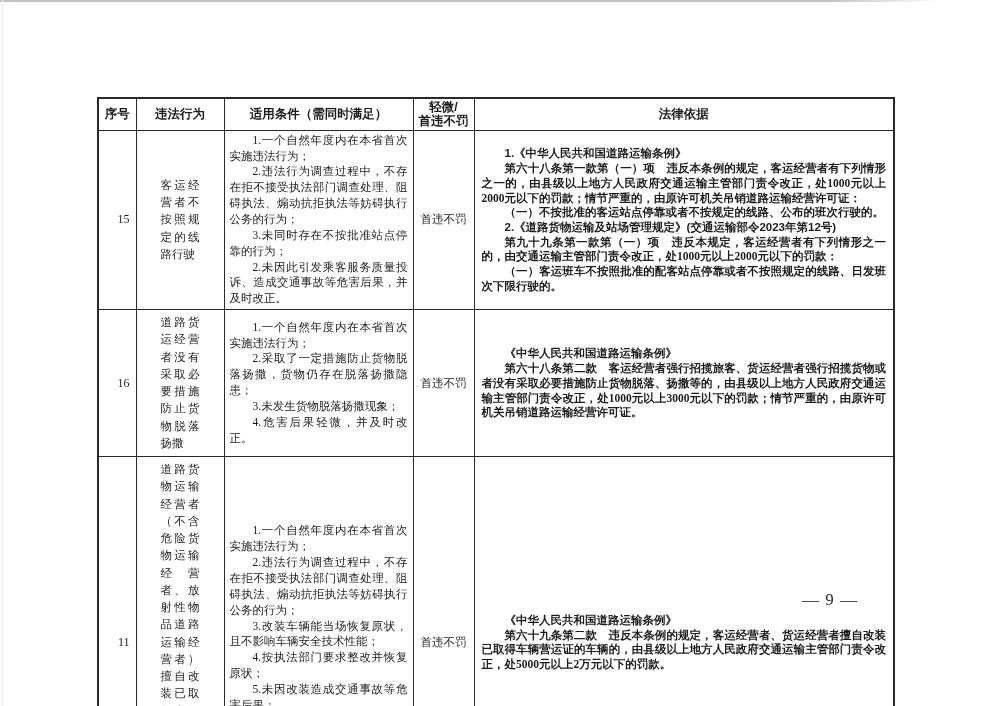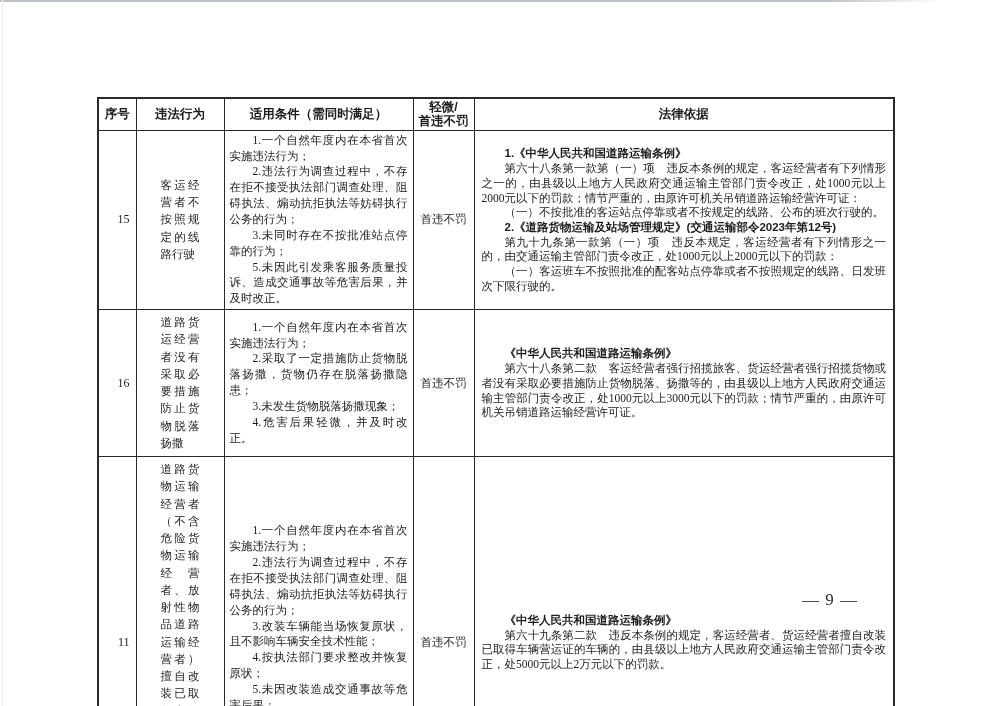--- a/index.html
+++ b/index.html
@@ -68,20 +68,21 @@
     line-height: 1.38;
   }
   td.col-penalty { text-align: center; font-size: 11.5px; }
   td.col-legal { font-size: 11.5px; padding: 2px 7px; }
   td.col-legal p {
     margin: 0;
     text-indent: 2em;
     text-align: justify;
     text-justify: inter-ideograph;
     line-height: 1.28;
+    font-weight: bold;
   }
   td.col-legal p.bold {
     font-weight: bold;
     font-family: "Liberation Sans", sans-serif;
   }
   .page-number {
     position: absolute;
     left: 775px; top: 590px;
     width: 110px;
     text-align: center;
@@ -117,21 +118,21 @@
       </tr>
     </thead>
     <tbody id="table-body">
         <tr>
           <td class="col-index">15</td>
           <td class="col-behavior">客运经营者不按照规定的线路行驶</td>
           <td class="col-conditions">
             <p>1.一个自然年度内在本省首次实施违法行为；</p>
             <p>2.违法行为调查过程中，不存在拒不接受执法部门调查处理、阻碍执法、煽动抗拒执法等妨碍执行公务的行为；</p>
             <p>3.未同时存在不按批准站点停靠的行为；</p>
-            <p>5.未因此引发乘客服务质量投诉、造成交通事故等危害后果，并及时改正。</p>
+            <p>2.未因此引发乘客服务质量投诉、造成交通事故等危害后果，并及时改正。</p>
           </td>
           <td class="col-penalty">首违不罚</td>
           <td class="col-legal">
             <p class="bold">1.《中华人民共和国道路运输条例》</p>
             <p>第六十八条第一款第（一）项　违反本条例的规定，客运经营者有下列情形之一的，由县级以上地方人民政府交通运输主管部门责令改正，处1000元以上2000元以下的罚款；情节严重的，由原许可机关吊销道路运输经营许可证：</p>
             <p>（一）不按批准的客运站点停靠或者不按规定的线路、公布的班次行驶的。</p>
             <p class="bold">2.《道路货物运输及站场管理规定》(交通运输部令2023年第12号)</p>
             <p>第九十九条第一款第（一）项　违反本规定，客运经营者有下列情形之一的，由交通运输主管部门责令改正，处1000元以上2000元以下的罚款：</p>
             <p>（一）客运班车不按照批准的配客站点停靠或者不按照规定的线路、日发班次下限行驶的。</p>
           </td>

